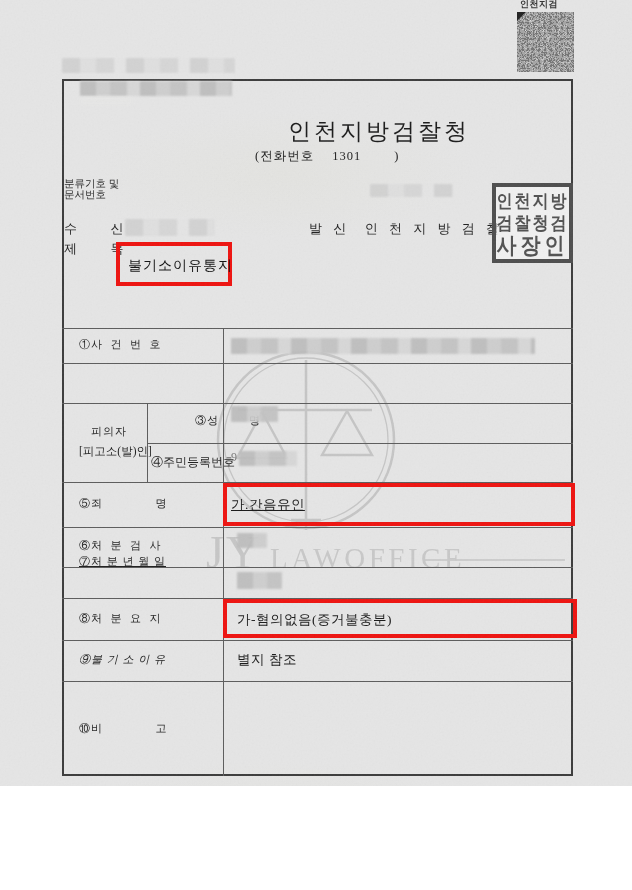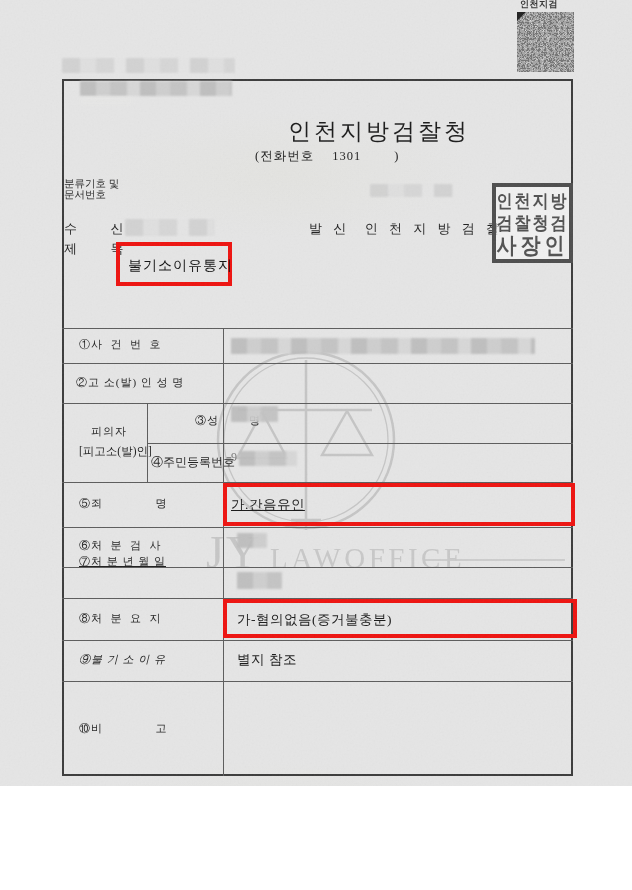--- a/index.html
+++ b/index.html
@@ -158,21 +158,20 @@
   <div class="abs hline" style="left:62px;top:482px;width:511px;"></div>
   <div class="abs hline" style="left:62px;top:527px;width:511px;"></div>
   <div class="abs hline" style="left:62px;top:567px;width:511px;"></div>
   <div class="abs hline" style="left:62px;top:598px;width:511px;"></div>
   <div class="abs hline" style="left:62px;top:640px;width:511px;"></div>
   <div class="abs hline" style="left:62px;top:681px;width:511px;"></div>
   <div class="abs vline" style="left:223px;top:328px;height:448px;"></div>
   <div class="abs vline" style="left:147px;top:403px;height:79px;"></div>
 
   <div class="abs cell-label pre" style="left:79px;top:337px;">①사  건  번  호</div>
-  <div class="abs cell-label pre" style="left:76px;top:375px;">②고 소(발) 인 성 명</div>
 
   <div class="abs cell-label" style="left:91px;top:424px;">피의자</div>
   <div class="abs" style="left:79px;top:444px;font-size:11.5px;color:#1f1f1f;z-index:3;">[피고소(발)인]</div>
 
   <div class="abs cell-label pre" style="left:155px;top:413px;margin-left:40px;">③성        명</div>
   <div class="abs" style="left:151px;top:454px;font-size:12px;letter-spacing:0px;color:#1f1f1f;z-index:3;">④주민등록번호</div>
 
   <div class="abs cell-label pre" style="left:79px;top:496px;">⑤죄              명</div>
   <div class="abs cell-label pre" style="left:79px;top:538px;">⑥처  분  검  사</div>
   <div class="abs cell-label pre" style="left:79px;top:554px;text-decoration:underline;">⑦처 분 년 월 일</div>

